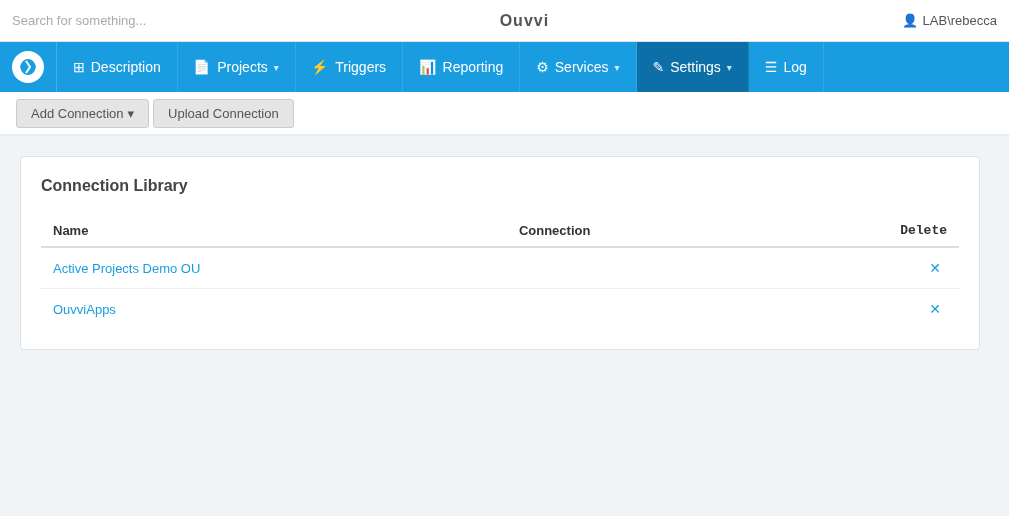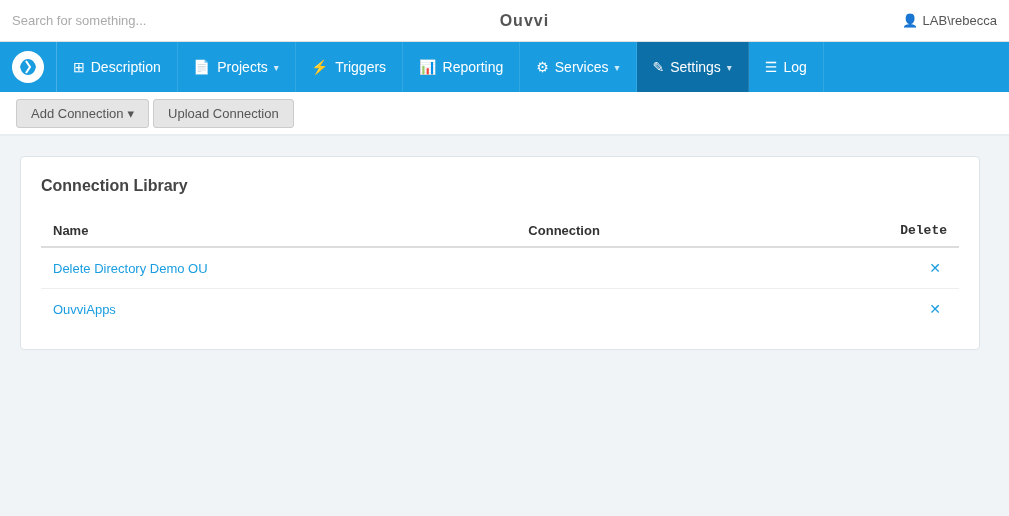--- a/index.html
+++ b/index.html
@@ -239,21 +239,21 @@
     <table class="data-table">
       <thead>
         <tr>
           <th>Name</th>
           <th>Connection</th>
           <th class="col-delete">Delete</th>
         </tr>
       </thead>
       <tbody id="table-body">
       <tr>
-            <td class="col-name"><a href="#">Delete Directory Demo OU</a></td>
+            <td class="col-name"><a href="#">Active Projects Demo OU</a></td>
             <td class="col-desc"></td>
             <td class="col-delete-cell"><button class="delete-btn">✕</button></td>
           </tr>
           <tr>
             <td class="col-name"><a href="#">OuvviApps</a></td>
             <td class="col-desc"></td>
             <td class="col-delete-cell"><button class="delete-btn">✕</button></td>
           </tr>
         </tbody>
     </table>

